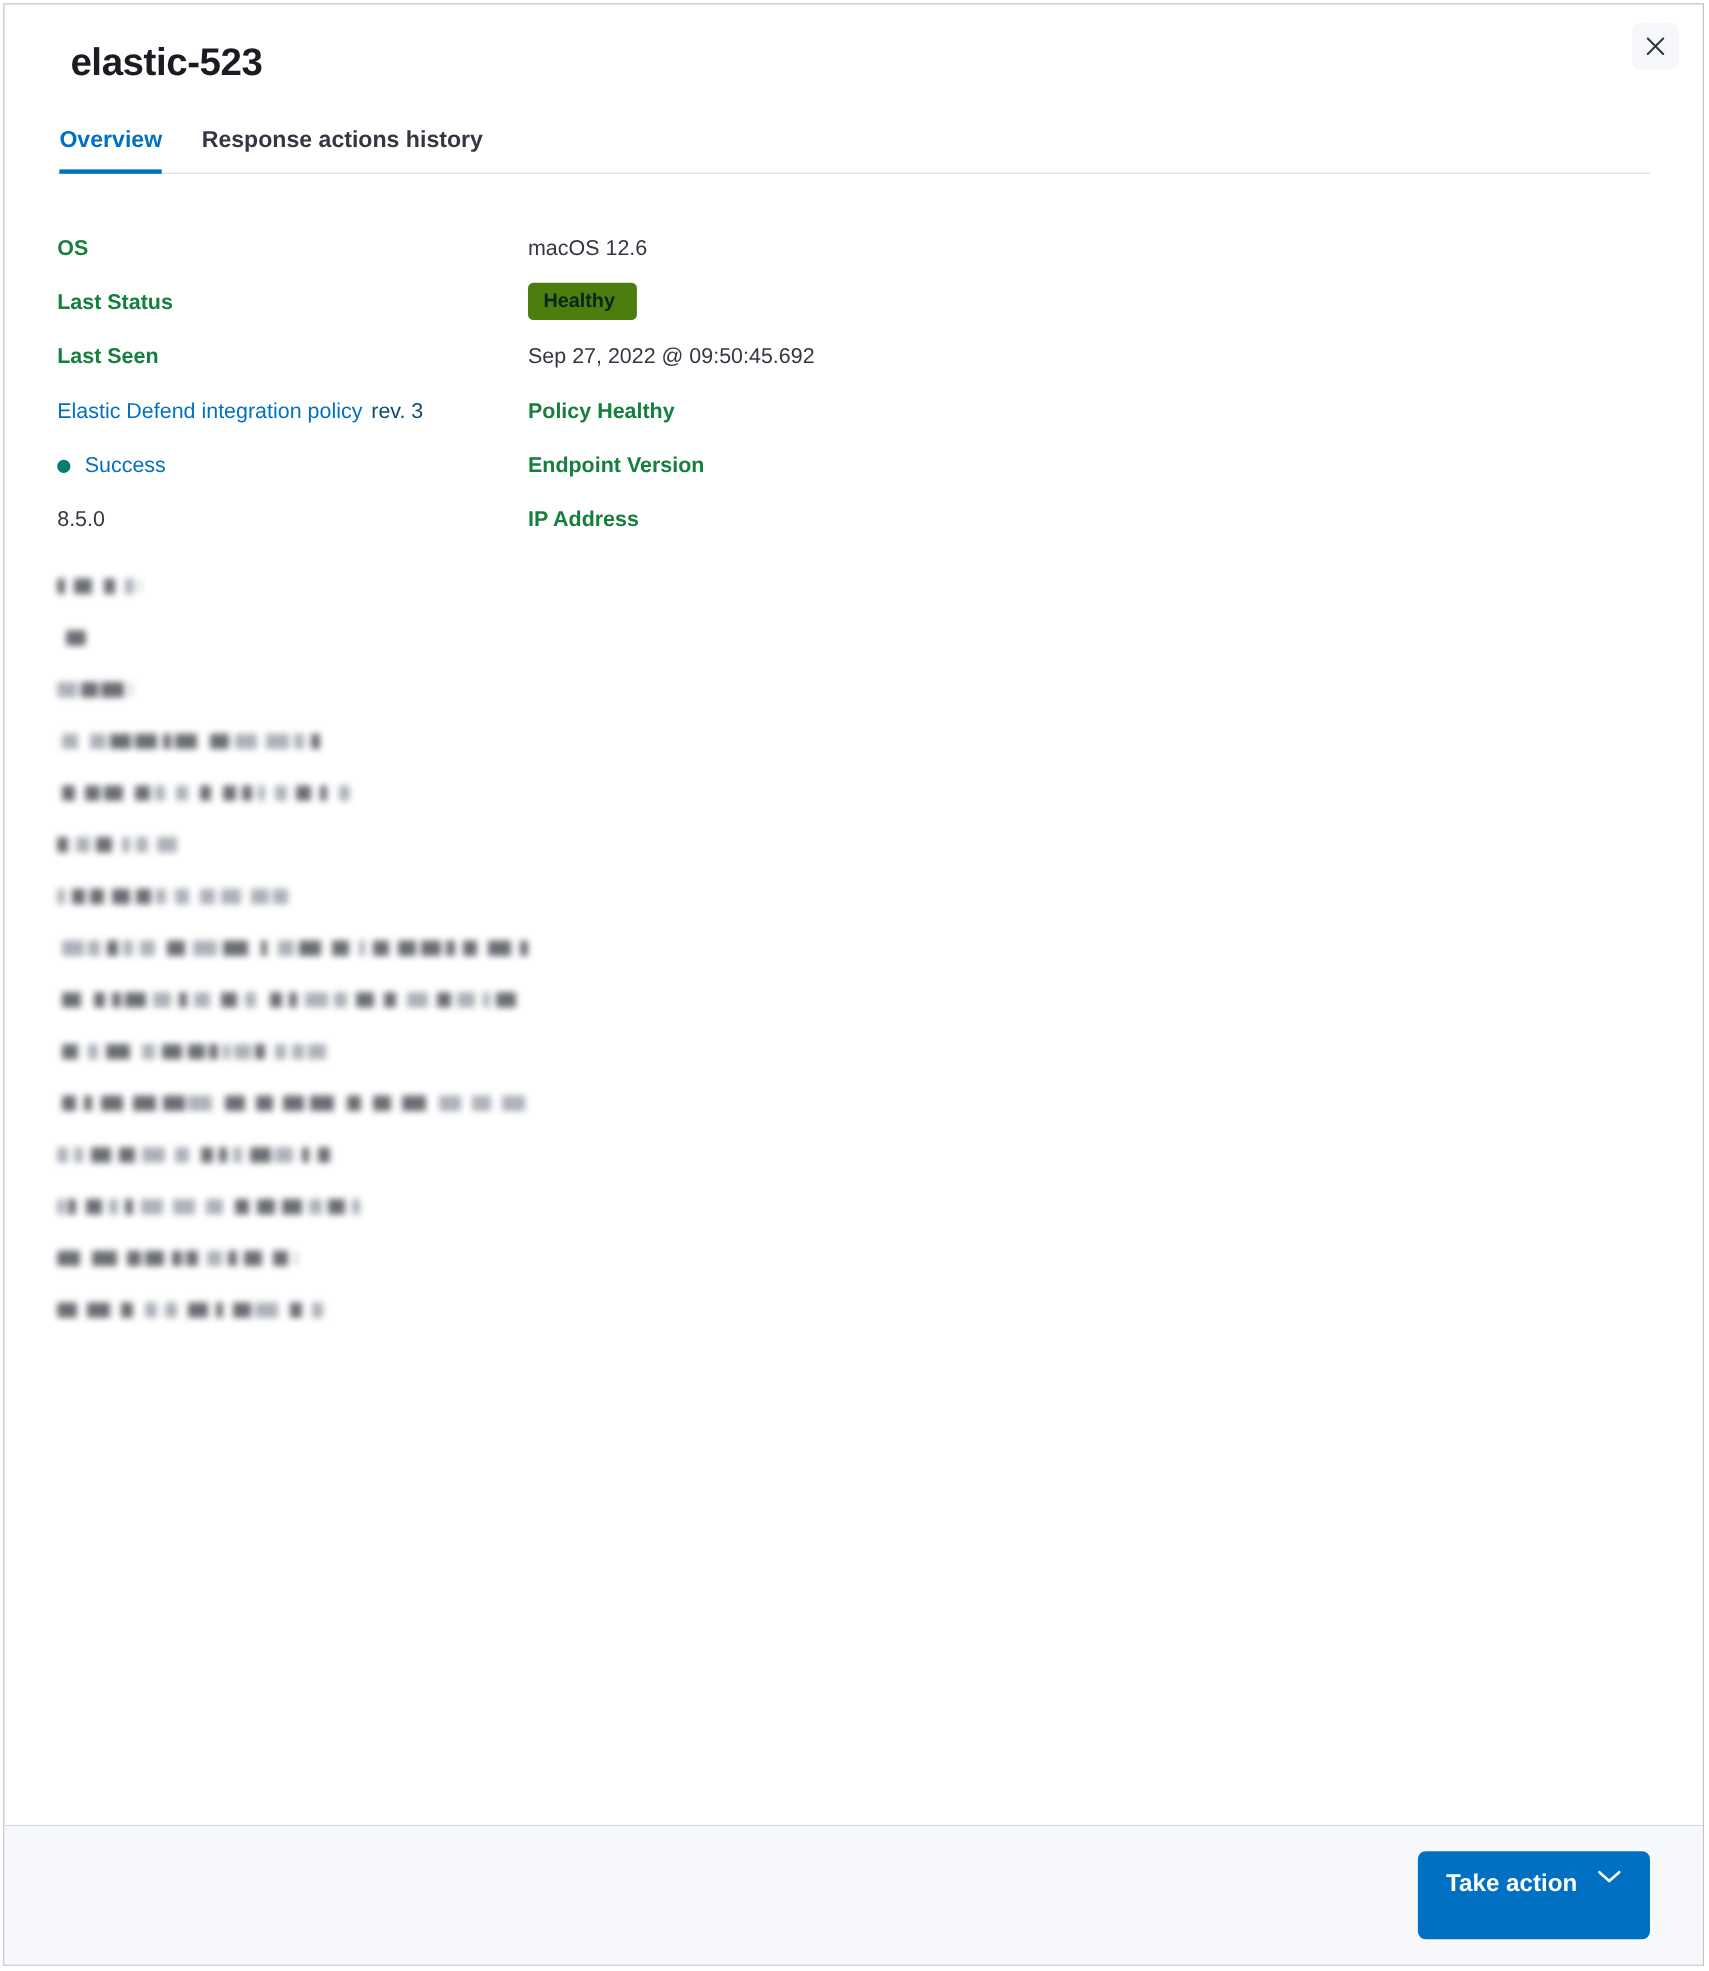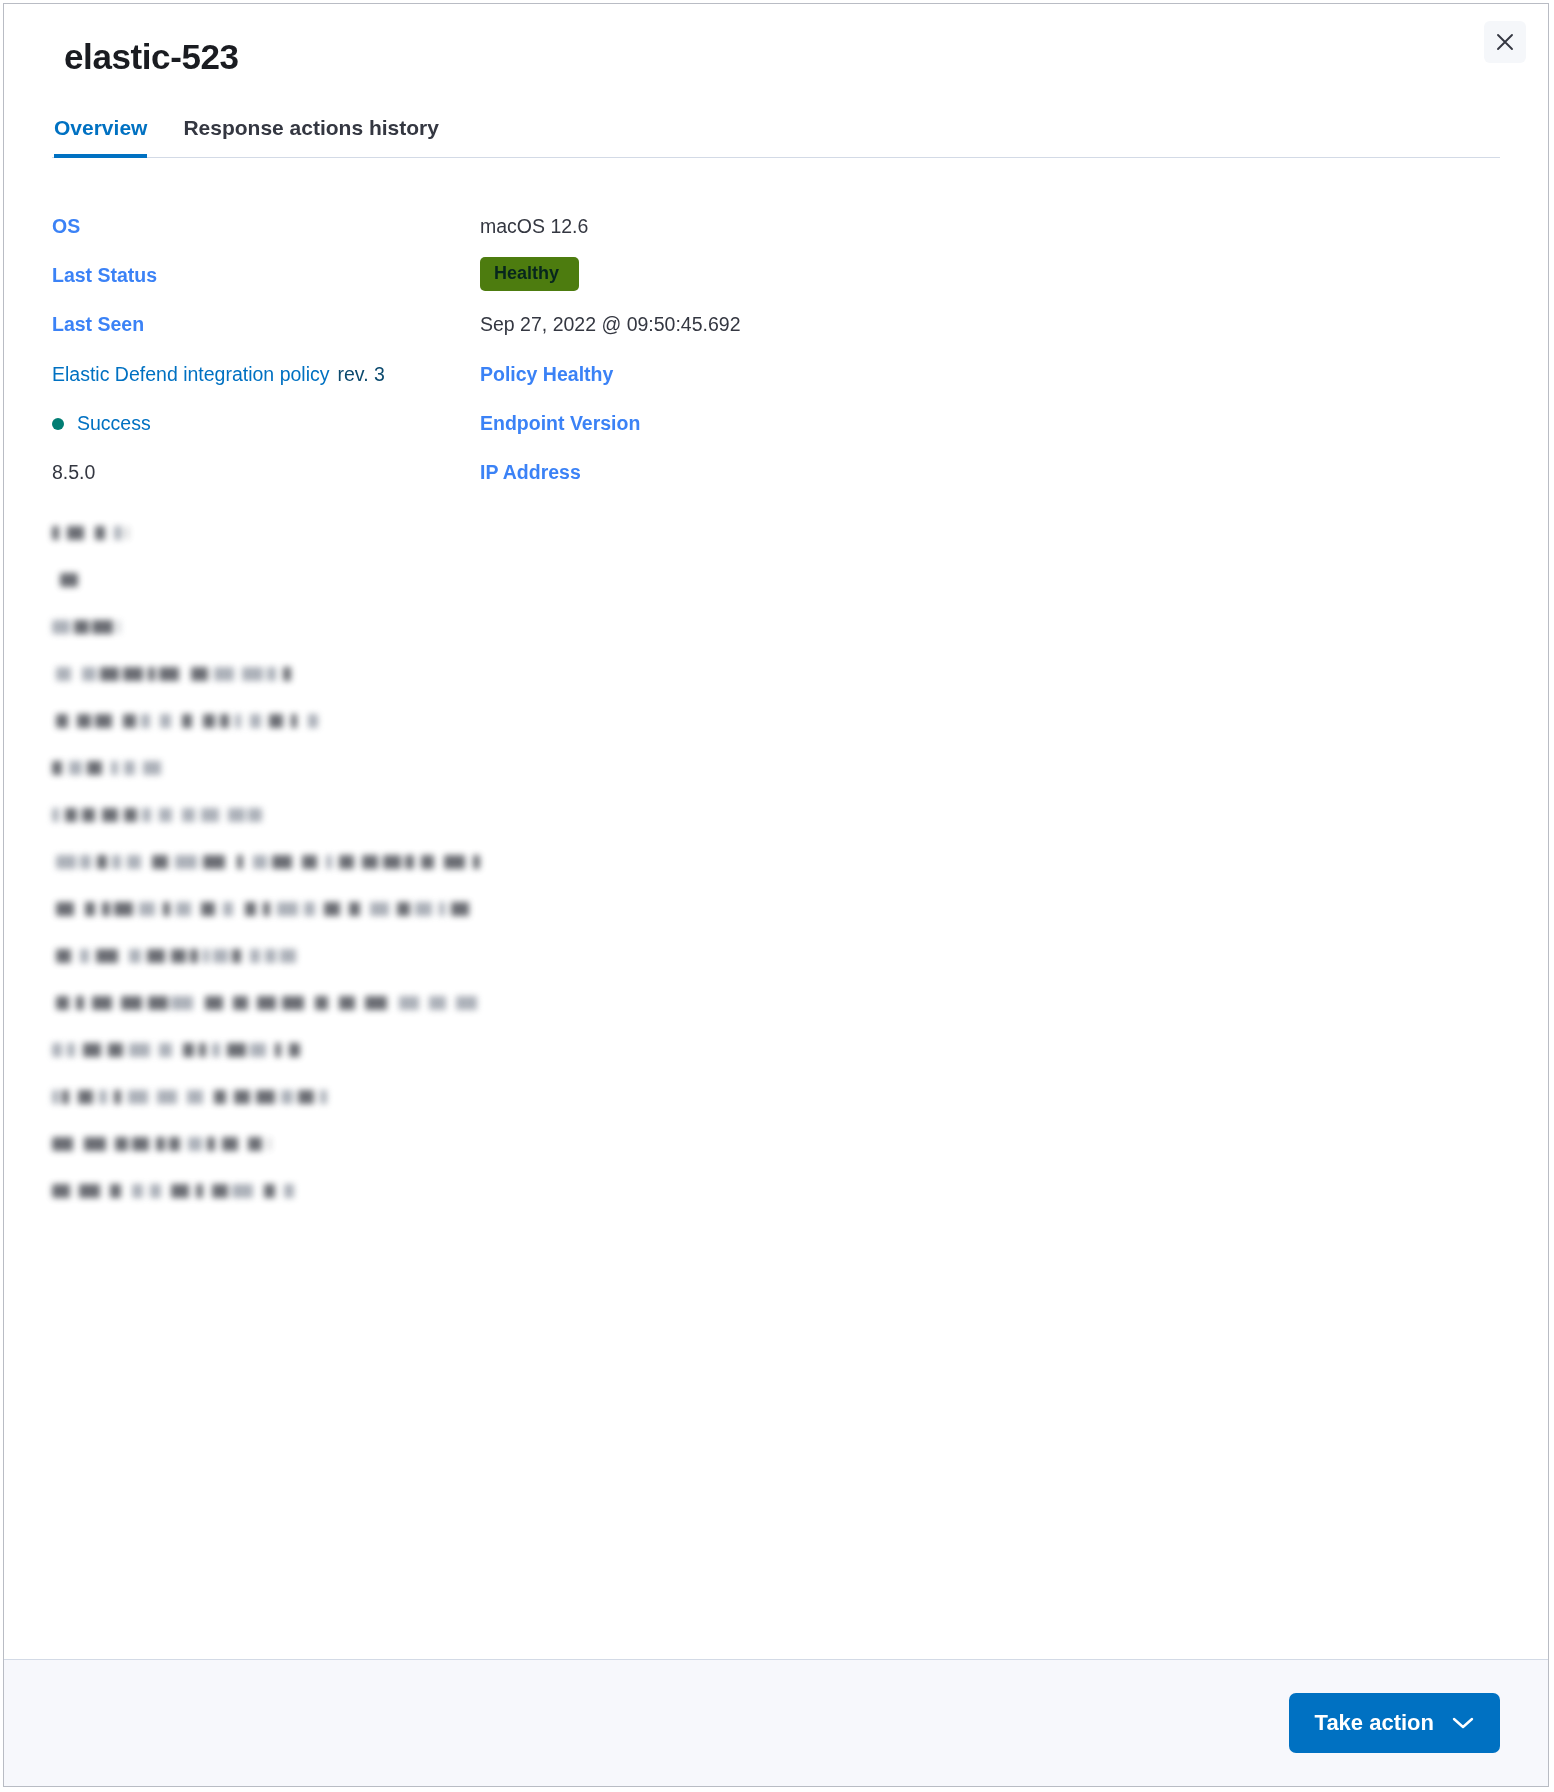--- a/index.html
+++ b/index.html
@@ -101,21 +101,21 @@
   }
 
   .kv {
     display: grid;
     grid-template-columns: 428px 1fr;
     row-gap: 0;
   }
   .kv-label {
     font-size: 19.5px;
     font-weight: bold;
-    color: #3b82f6;
+    color: #15803d;
     padding: 12px 0 12px 0;
     line-height: 1.3;
   }
   .kv-value {
     font-size: 19.5px;
     color: #343741;
     padding: 12px 0 12px 0;
     line-height: 1.3;
   }
 
@@ -195,23 +195,22 @@
   }
   .take-action {
     background: #0071c2;
     color: #ffffff;
     border: none;
     border-radius: 7px;
     font-size: 22px;
     font-weight: bold;
     font-family: inherit;
     padding: 16px 26px;
-    height: 60px;
-    display: flex;
-    align-items: center;
+    height: 80px;
+    display: flex;
     gap: 18px;
     cursor: pointer;
   }
   .take-action svg { display: block; }
 </style>
 </head>
 <body>
 
 <div class="flyout">
 

